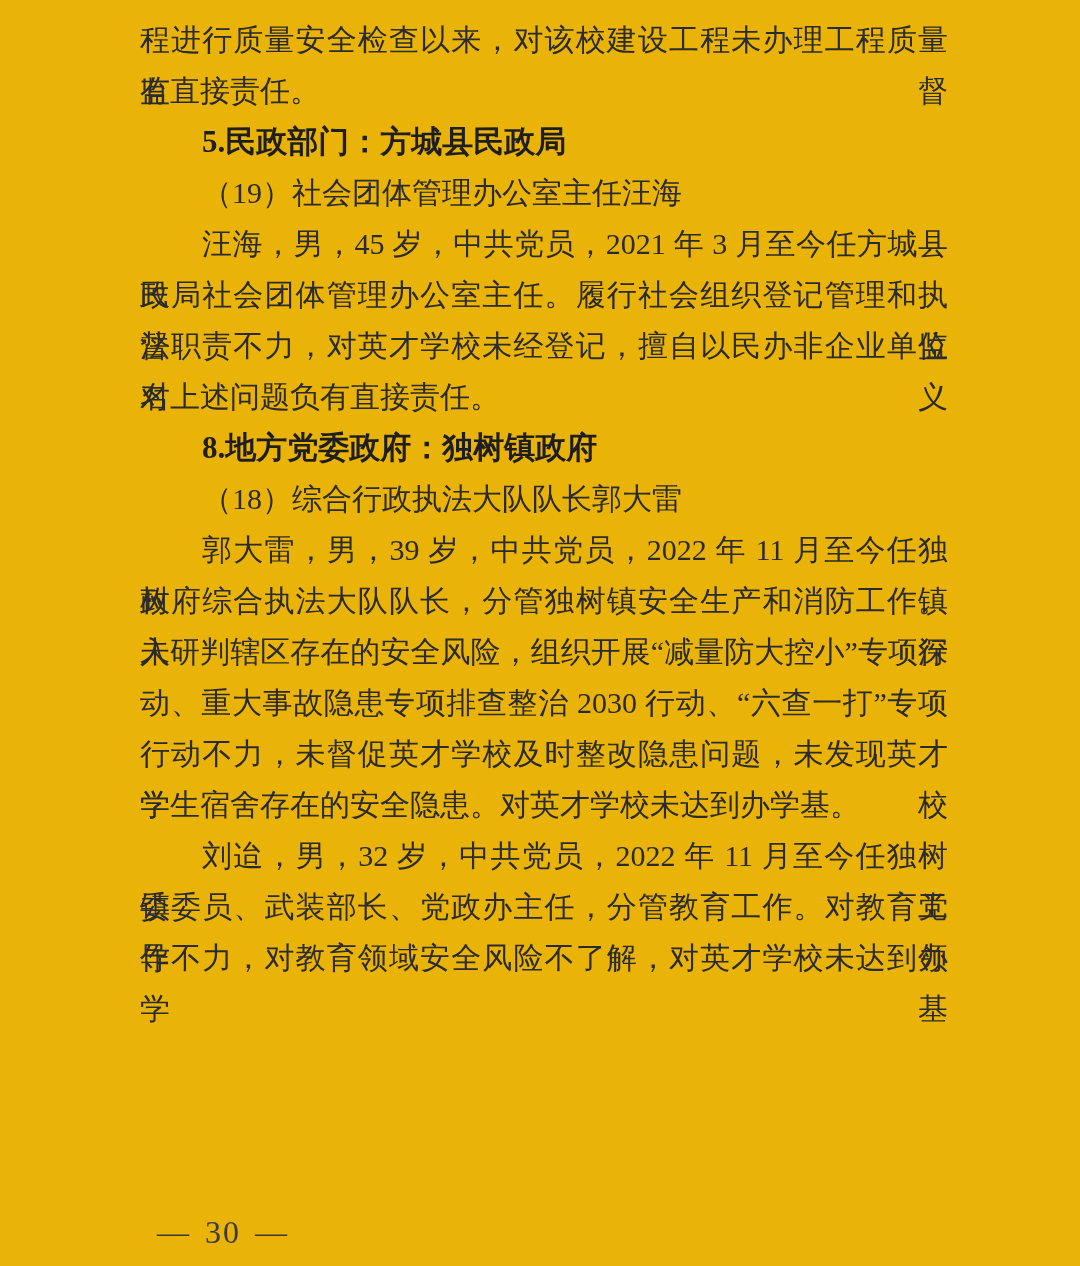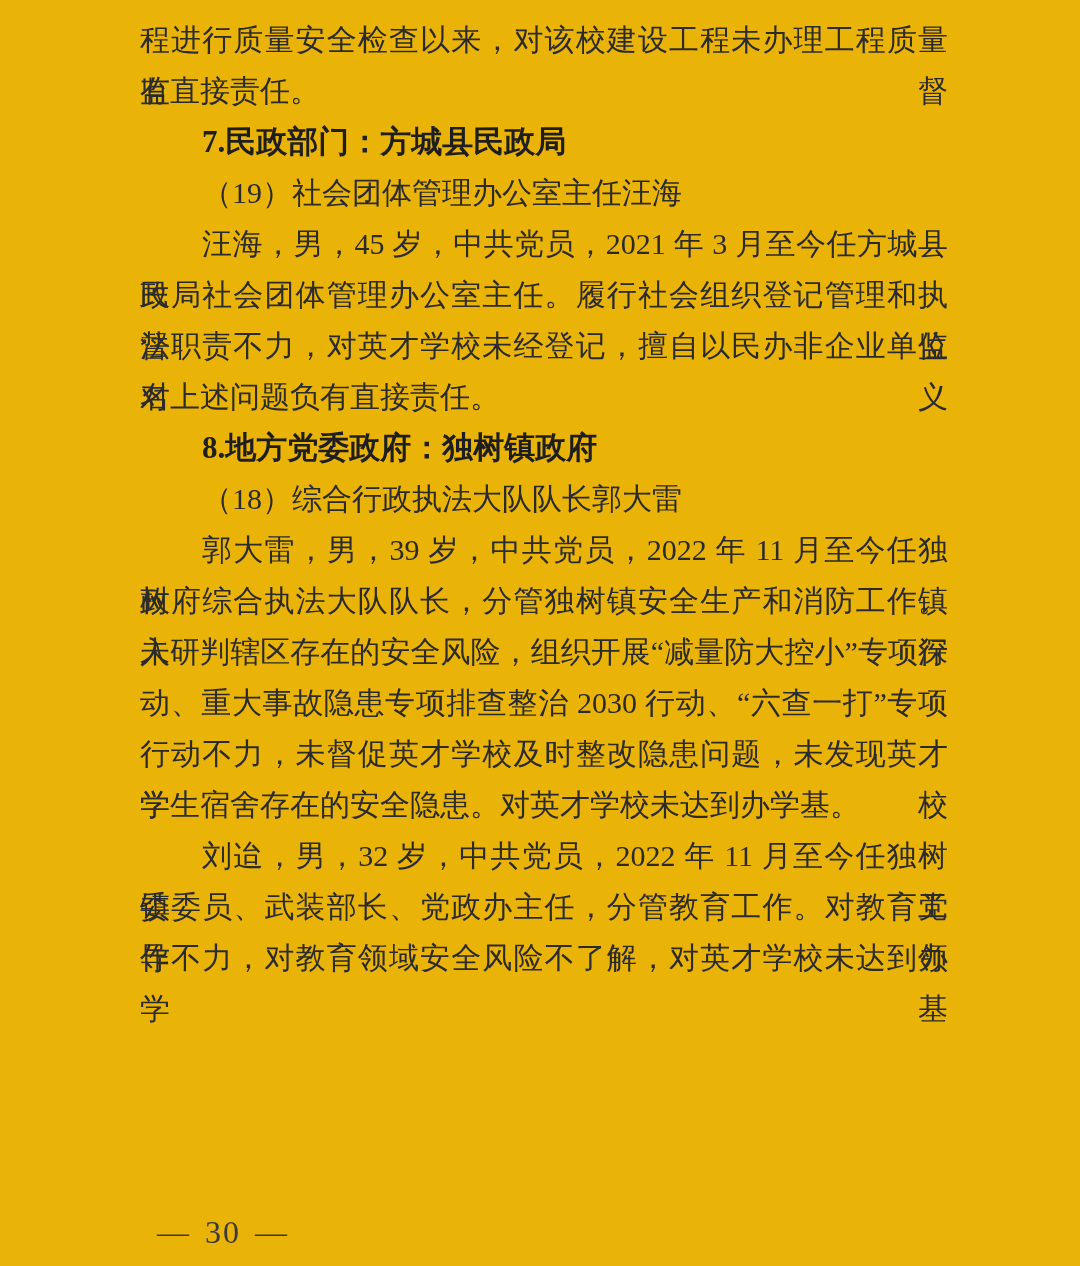--- a/index.html
+++ b/index.html
@@ -64,21 +64,21 @@
     margin: 0 14px;
   }
 </style>
 </head>
 <body>
 
 <div class="page">
   <div class="content">
     <div class="line j">程进行质量安全检查以来，对该校建设工程未办理工程质量监督</div>
     <div class="line end">有直接责任。</div>
-    <div class="line heading indent">7.民政部门：方城县民政局</div>
+    <div class="line heading indent">5.民政部门：方城县民政局</div>
     <div class="line indent end">（19）社会团体管理办公室主任汪海</div>
     <div class="line j indent">汪海，男，45 岁，中共党员，2021 年 3 月至今任方城县民</div>
     <div class="line j">政局社会团体管理办公室主任。履行社会组织登记管理和执法监</div>
     <div class="line j">督职责不力，对英才学校未经登记，擅自以民办非企业单位名义</div>
     <div class="line end">对上述问题负有直接责任。</div>
     <div class="line heading indent">8.地方党委政府：独树镇政府</div>
     <div class="line indent end">（18）综合行政执法大队队长郭大雷</div>
     <div class="line j indent">郭大雷，男，39 岁，中共党员，2022 年 11 月至今任独树镇</div>
     <div class="line j">政府综合执法大队队长，分管独树镇安全生产和消防工作。未深</div>
     <div class="line j">入研判辖区存在的安全风险，组织开展“减量防大控小”专项行</div>

